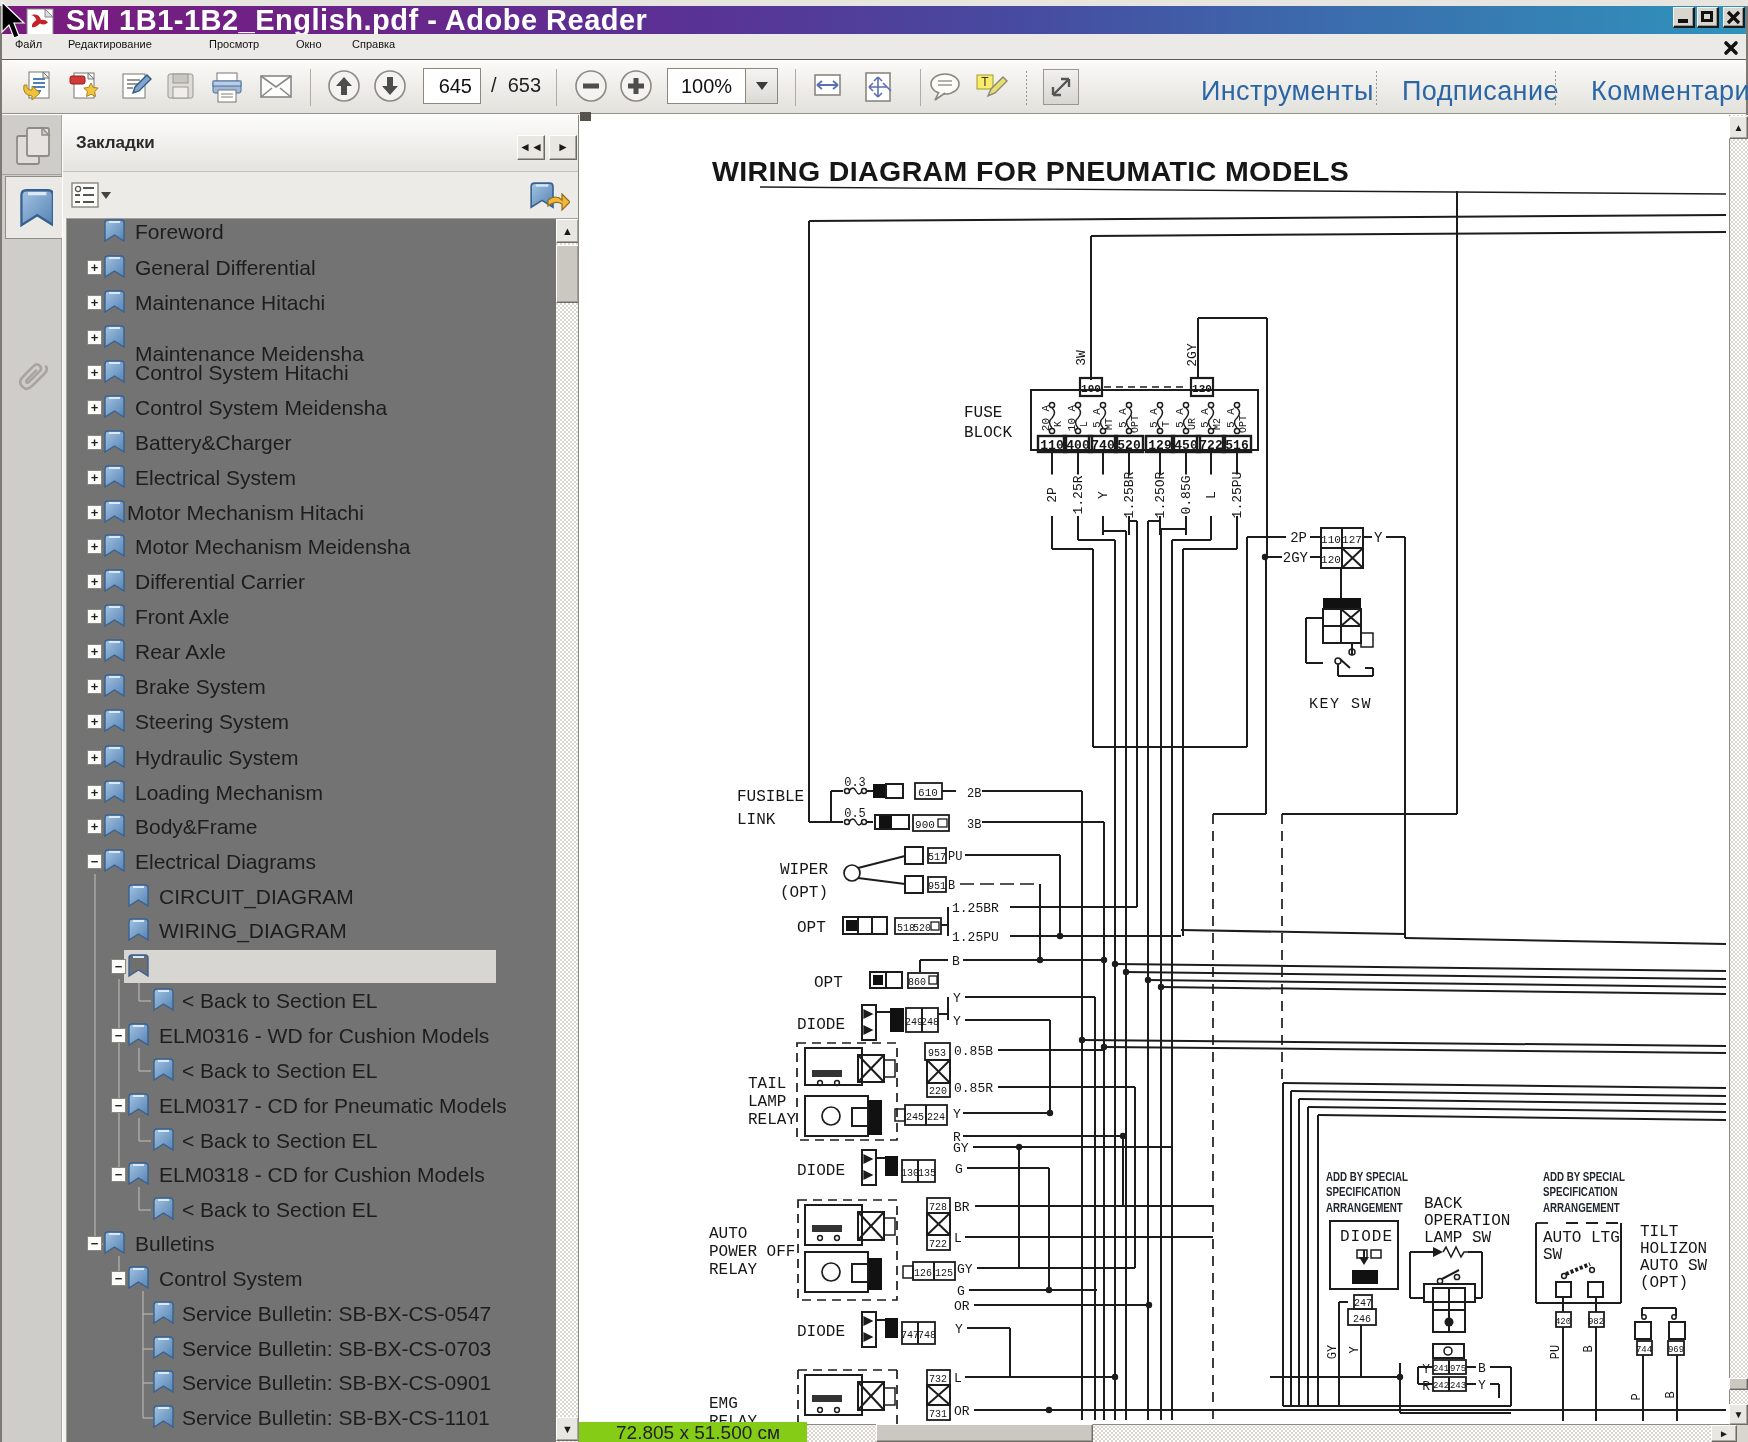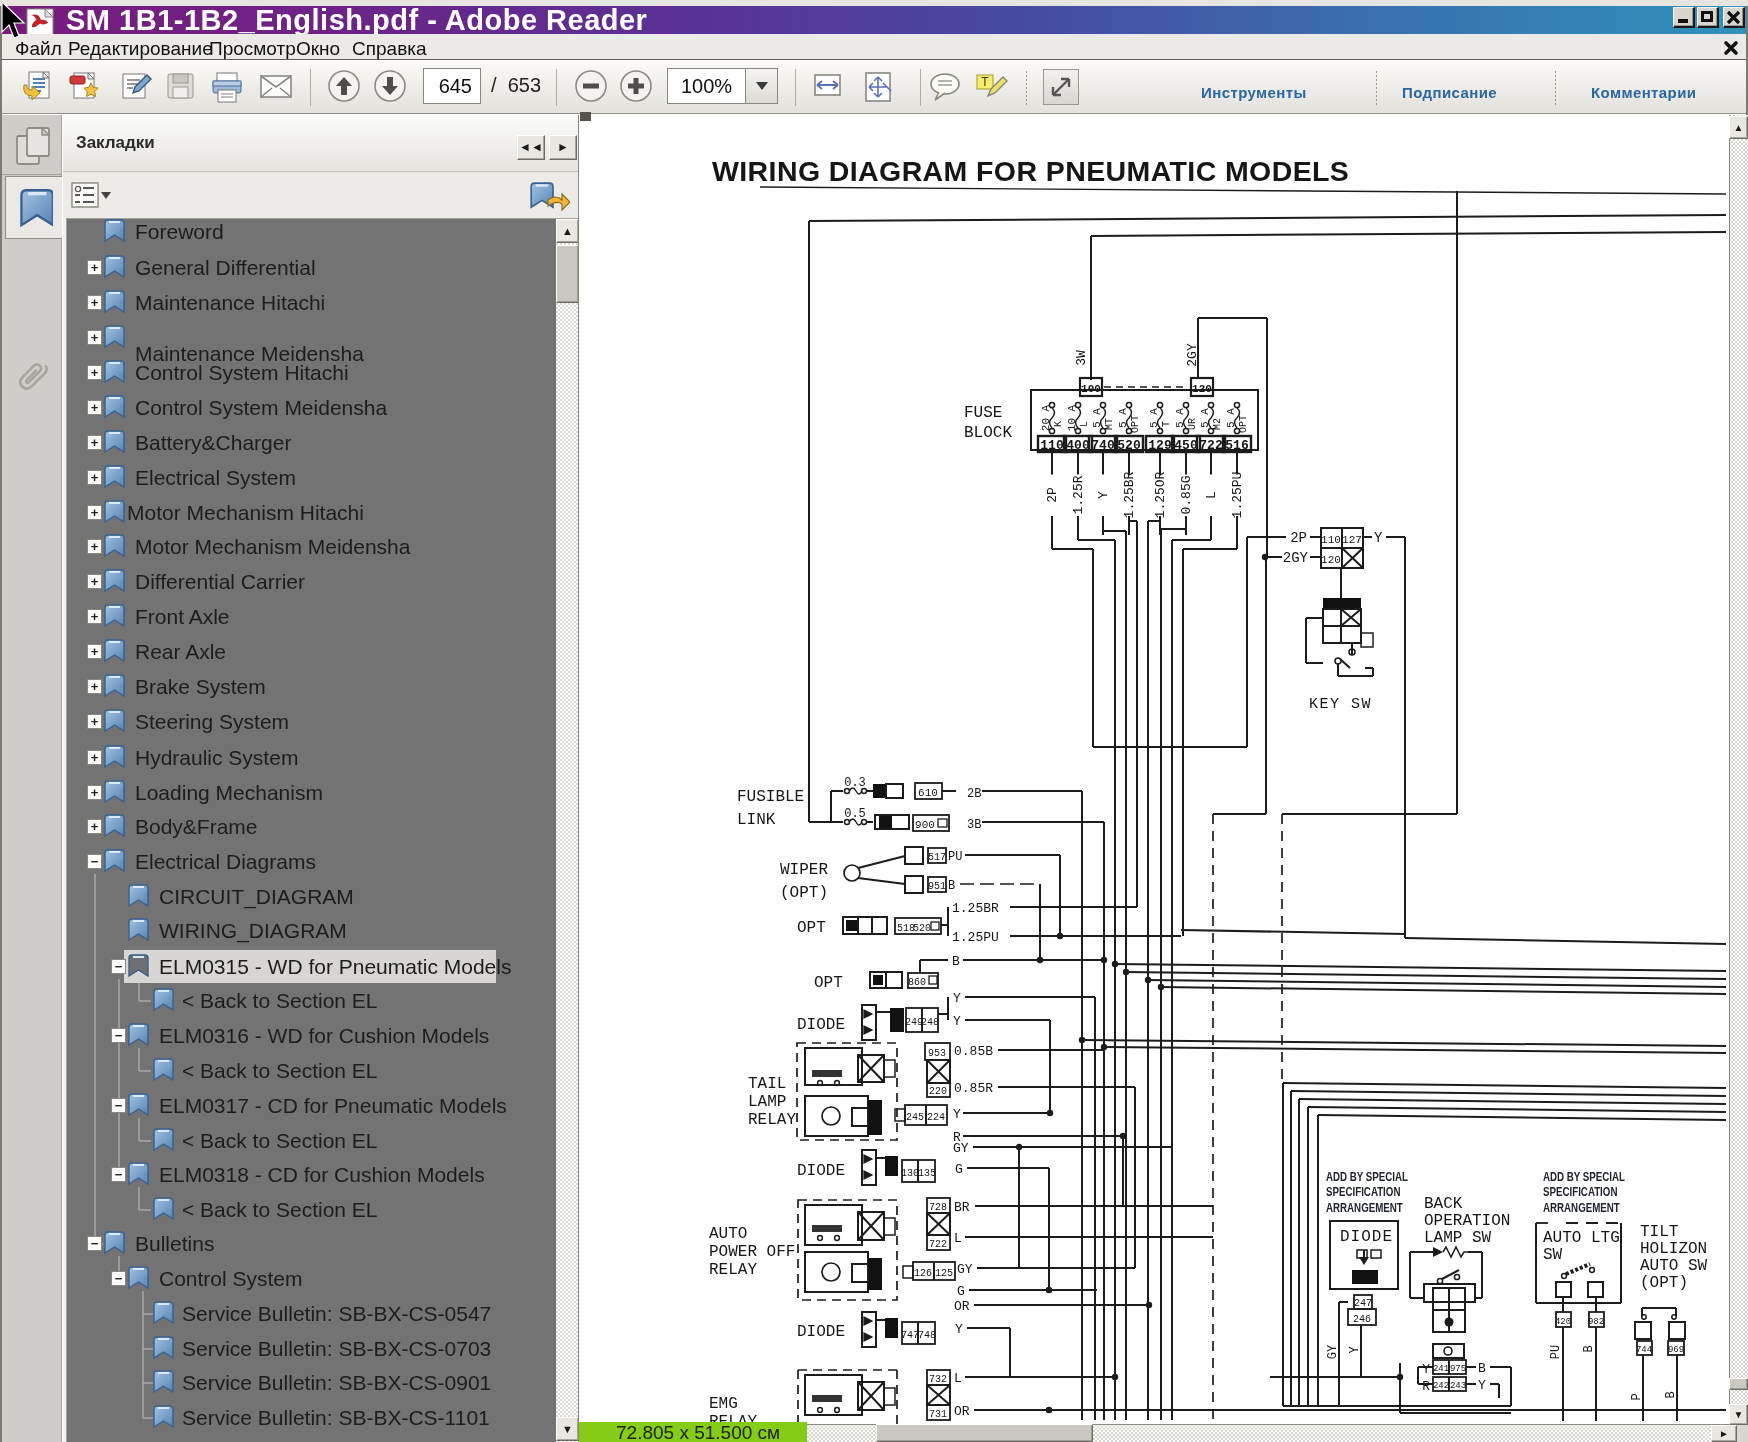--- a/index.html
+++ b/index.html
@@ -4,24 +4,24 @@
 *{margin:0;padding:0;box-sizing:border-box}
 body{width:1748px;height:1442px;overflow:hidden;font-family:"Liberation Sans",sans-serif;background:#fff;position:relative}
 .abs{position:absolute}
 #frame{position:absolute;left:0;top:0;width:1748px;height:1442px;border-left:2px solid #7d7a74;border-right:2px solid #7d7a74}
 #topstrip{position:absolute;left:0;top:0;width:1748px;height:6px;background:#e7e5e0}
 #titlebar{position:absolute;left:2px;top:6px;width:1744px;height:28px;overflow:hidden;
  background:linear-gradient(90deg,#7a1b7d 0%,#6d2387 18%,#5b3094 38%,#474aa0 58%,#3a6fae 78%,#2f93ba 100%)}
 #titlebar .ttext{position:absolute;left:64px;top:-2px;color:#fff;font-size:29px;font-weight:bold;letter-spacing:.5px}
 .winbtn{position:absolute;top:1px;width:22px;height:21px;background:#d9d6cf;border:1px solid #f5f4f1;border-right:2px solid #1a1a1a;border-bottom:2px solid #1a1a1a;box-shadow:inset -1px -1px 0 #9a968e}
 #menubar{position:absolute;left:2px;top:34px;width:1744px;height:26px;background:#eceae6;border-bottom:1px solid #5e5b55}
-#menubar span{position:absolute;top:4px;font-size:19px;color:#111}
+#menubar span{position:absolute;top:4px;font-size:11px;color:#111}
 #toolbar{position:absolute;left:2px;top:61px;width:1744px;height:53px;background:linear-gradient(#fbfaf8,#e3e1dc);border-bottom:1px solid #94908a}
 .tsep{position:absolute;top:8px;width:1px;height:37px;background:#b0ada6}
-.bluebtn{position:absolute;top:23px;font-size:15px;font-weight:bold;color:#2a66a5;letter-spacing:.4px}
+.bluebtn{position:absolute;top:15px;font-size:27px;font-weight:normal;color:#2a66a5;letter-spacing:.4px}
 .dotsep{position:absolute;top:10px;width:1px;height:34px;background-image:repeating-linear-gradient(#9a978f 0 2px,transparent 2px 4px)}
 #iconstrip{position:absolute;left:2px;top:115px;width:60px;height:1327px;background:#cfcdc9;border-right:1px solid #a9a69f}
 #panel{position:absolute;left:63px;top:115px;width:515px;height:1327px;background:#f4f3f1}
 #phead{position:absolute;left:0;top:0;width:515px;height:57px;background:linear-gradient(#fcfcfb,#e6e4df);border-bottom:1px solid #c4c1ba}
 #phead .t{position:absolute;left:13px;top:18px;font-weight:bold;font-size:17px;color:#2b2b2b}
 #opts{position:absolute;left:0;top:57px;width:515px;height:46px;background:#edebe7}
 #tree{position:absolute;left:3px;top:103px;width:512px;height:1224px;background:#737373;border:1px solid #a5a29b;border-bottom:none}
 .trow{position:absolute;left:0;height:34px;width:488px;font-size:21px;color:#1d1d1d;white-space:nowrap}
 .pm{position:absolute;width:15px;height:15px;background:#fdfdfc;border:1px solid #8a877f;color:#222;font-size:13px;line-height:13px;text-align:center;font-weight:bold}
 #docarea{position:absolute;left:579px;top:115px;width:1150px;height:1327px;background:#fff}
@@ -407,21 +407,20 @@
       <div class="trow" style="left:68px;top:522px;line-height:34px">Hydraulic System</div>
       <div class="pm" style="left:20px;top:566px">+</div>
       <div class="trow" style="left:68px;top:557px;line-height:34px">Loading Mechanism</div>
       <div class="pm" style="left:20px;top:600px">+</div>
       <div class="trow" style="left:68px;top:591px;line-height:34px">Body&amp;Frame</div>
       <div class="pm" style="left:20px;top:635px">−</div>
       <div class="trow" style="left:68px;top:626px;line-height:34px">Electrical Diagrams</div>
       <div class="trow" style="left:92px;top:661px;line-height:34px">CIRCUIT_DIAGRAM</div>
       <div class="trow" style="left:92px;top:695px;line-height:34px">WIRING_DIAGRAM</div>
       <div class="pm" style="left:44px;top:740px">−</div>
-      <div class="trow" style="left:92px;top:731px;line-height:34px">ELM0315 - WD for Pneumatic Models</div>
       <div class="trow" style="left:115px;top:765px;line-height:34px">&lt; Back to Section EL</div>
       <div class="pm" style="left:44px;top:809px">−</div>
       <div class="trow" style="left:92px;top:800px;line-height:34px">ELM0316 - WD for Cushion Models</div>
       <div class="trow" style="left:115px;top:835px;line-height:34px">&lt; Back to Section EL</div>
       <div class="pm" style="left:44px;top:879px">−</div>
       <div class="trow" style="left:92px;top:870px;line-height:34px">ELM0317 - CD for Pneumatic Models</div>
       <div class="trow" style="left:115px;top:905px;line-height:34px">&lt; Back to Section EL</div>
       <div class="pm" style="left:44px;top:948px">−</div>
       <div class="trow" style="left:92px;top:939px;line-height:34px">ELM0318 - CD for Cushion Models</div>
       <div class="trow" style="left:115px;top:974px;line-height:34px">&lt; Back to Section EL</div>

